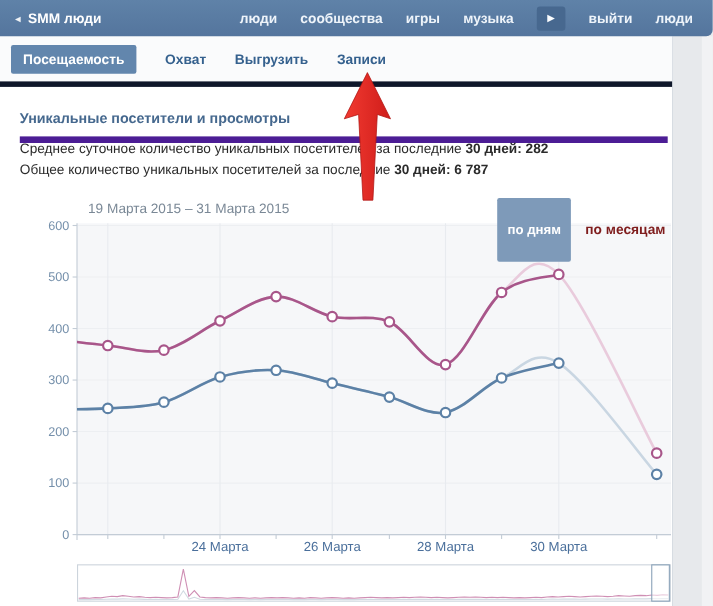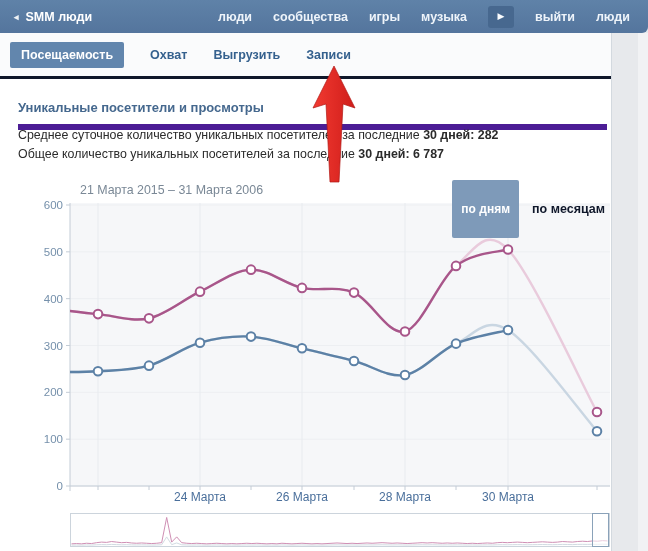--- a/index.html
+++ b/index.html
@@ -32,21 +32,21 @@
   
   .panel{
     position:absolute;left:0;top:33px;width:611px;height:518px;
     background:#ffffff;border-right:1px solid #d3d9df;
   }
   .edge-strip{position:absolute;right:0;top:33px;width:10px;height:518px;background:#f1f2f4;}
 
   
   .tabsband{
     position:absolute;left:0;top:33px;width:611px;height:46px;
-    background:#fafbfc;border-bottom:3px solid #0f172a;
+    background:#fafbfc;border-bottom:5px solid #0f172a;
     display:flex;align-items:center;box-sizing:border-box;padding:0 14px 0 10px;z-index:4;
   }
   .tab{font-weight:bold;font-size:12.5px;color:#35618e;cursor:pointer;white-space:nowrap;margin-right:26px;}
   .tab.active{
     background:#6286ad;color:#ffffff;border-radius:2px;
     padding:6px 11px;margin-right:26px;
   }
   .export-link{margin-left:auto;font-size:12px;color:#75879c;cursor:pointer;white-space:nowrap;}
 
   
@@ -58,21 +58,21 @@
   .stats{position:absolute;left:18px;top:126px;font-size:12.4px;color:#2b2b2b;line-height:19px;z-index:2;}
   .stats b{font-weight:bold;}
 
   
   .date-range{position:absolute;left:80px;top:183px;font-size:12.4px;color:#7a8896;z-index:2;}
   .mode-switch{position:absolute;right:43px;top:180px;display:flex;align-items:center;gap:13px;z-index:2;}
   .mode-btn-active{
     background:#7e9ab9;color:#ffffff;font-weight:bold;font-size:12px;
     border-radius:2px;padding:22px 9px;cursor:pointer;
   }
-  .mode-link{color:#0f172a;font-weight:bold;font-size:12.5px;cursor:pointer;}
+  .mode-link{color:#7f1d1d;font-weight:bold;font-size:12.5px;cursor:pointer;}
 
   
   #chart-svg{position:absolute;left:0;top:0;z-index:1;}
   #chart-svg text{font-family:"Liberation Sans",sans-serif;}
 
   
   #red-arrow{position:absolute;top:62px;left:281px;z-index:9;pointer-events:none;}
 </style>
 </head>
 <body>
@@ -110,21 +110,21 @@
   <div class="section-title">Уникальные посетители и просмотры</div>
   <div class="stats">
     <div>
       <span>Среднее суточное количество уникальных посетителей за последние </span><b>30 дней: 282</b>
     </div>
     <div>
       <span>Общее количество уникальных посетителей за последние </span><b>30 дней: 6 787</b>
     </div>
   </div>
 
-  <div class="date-range">21 Марта 2015 – 31 Марта 2006</div>
+  <div class="date-range">19 Марта 2015 – 31 Марта 2015</div>
   <div class="mode-switch">
     <span class="mode-btn-active">по дням</span>
     <span class="mode-link">по месяцам</span>
   </div>
 
   <svg id="chart-svg" width="648" height="551">
       <defs>
         <clipPath id="plotclip">
           <rect x="70" y="202" width="540" height="287"></rect>
         </clipPath>

